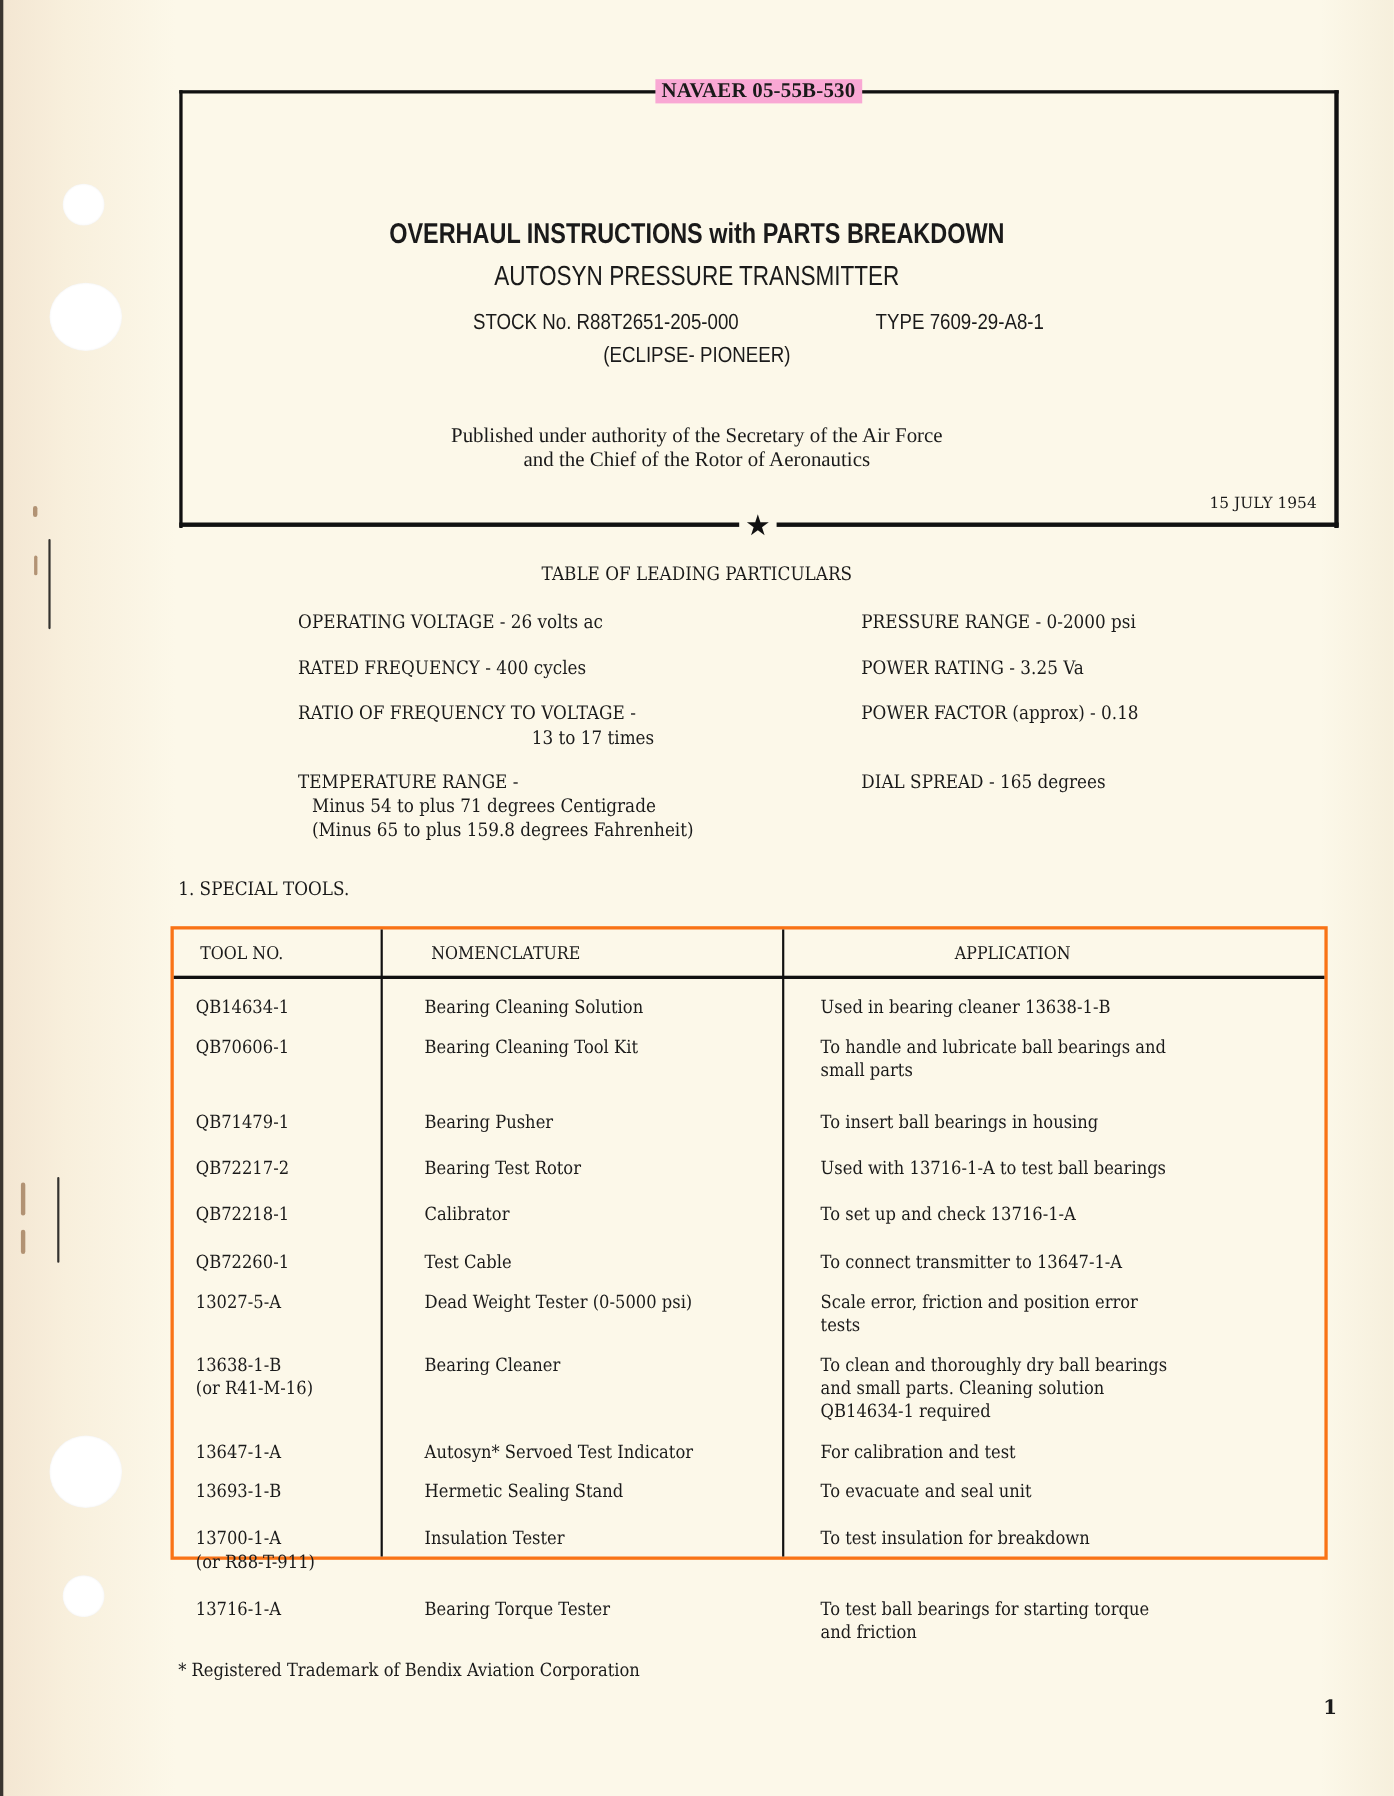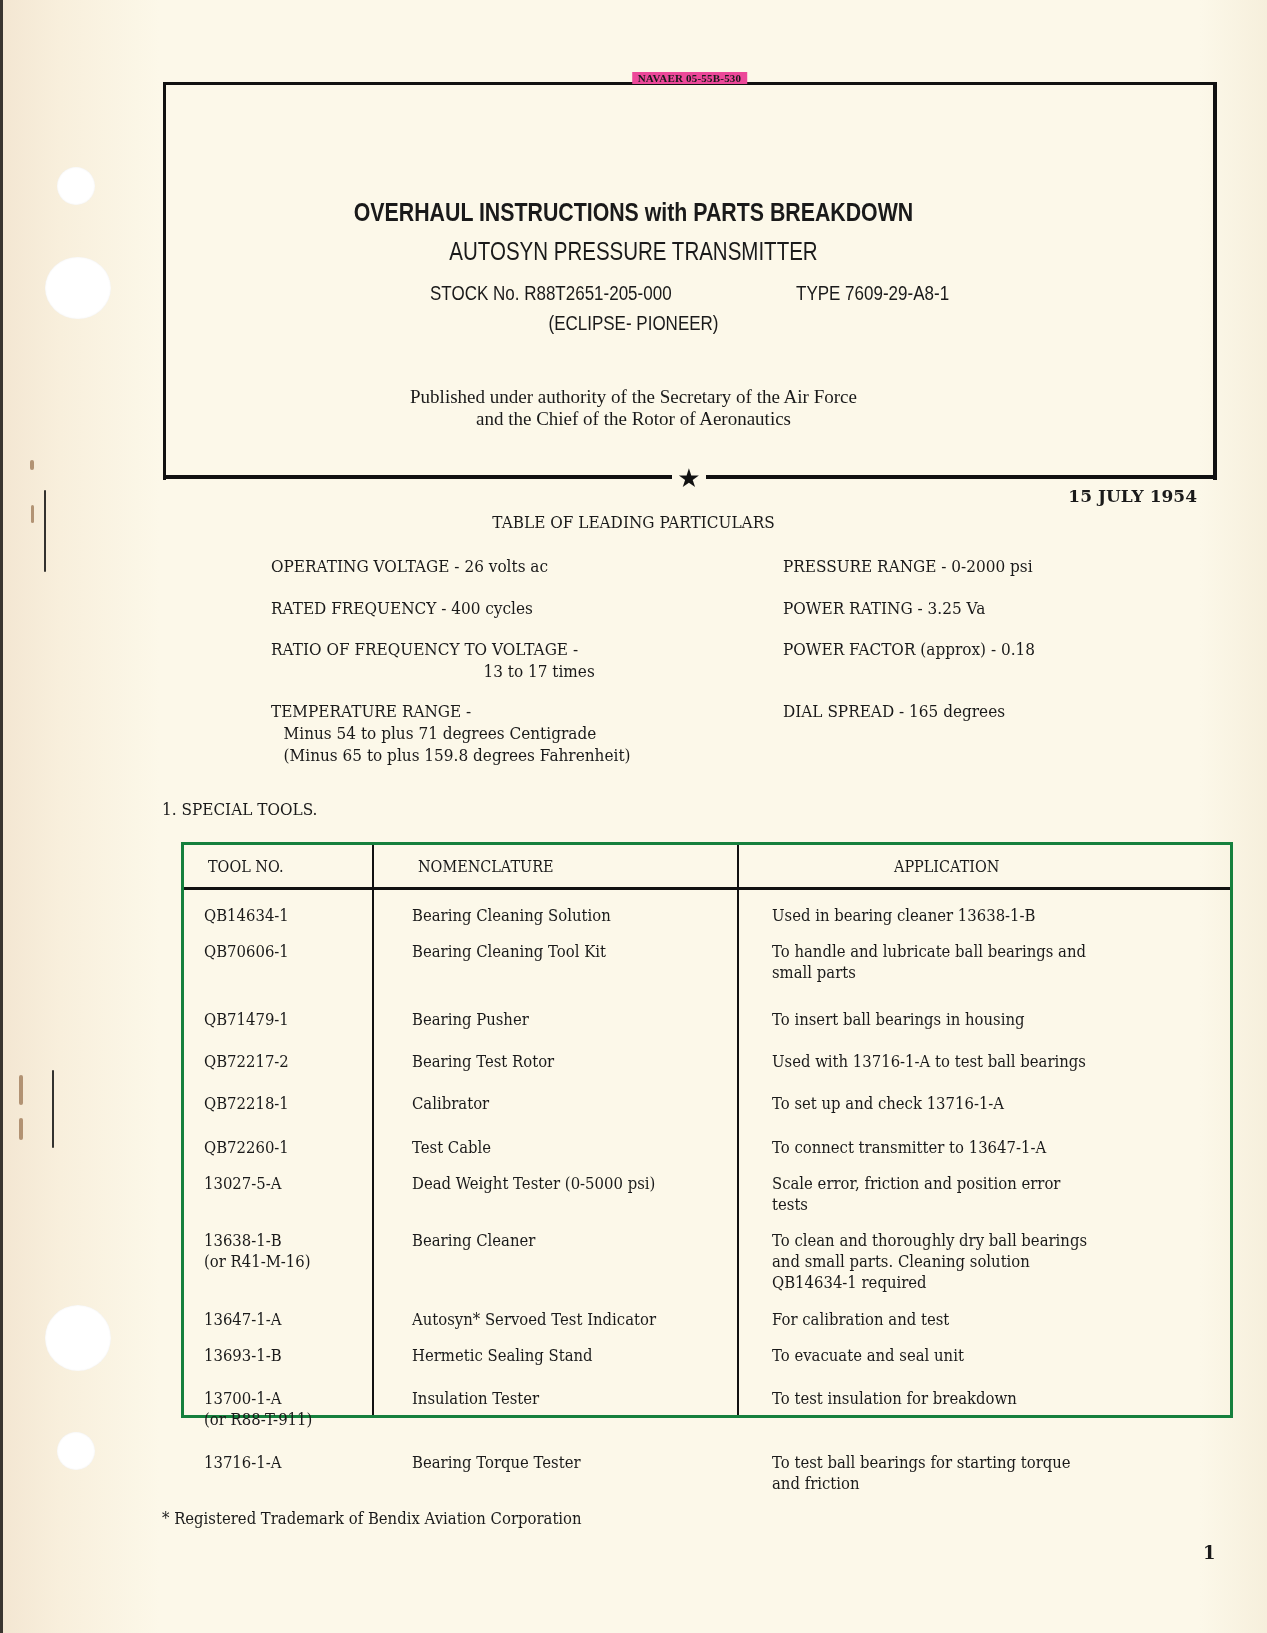--- a/index.html
+++ b/index.html
@@ -19,22 +19,22 @@
   .stain { position: absolute; background: #7a4a22; opacity: .55; border-radius: 2px; }
   .stain.dark { background: #111; opacity: .85; }
 
   
   .header-box {
     position: absolute; left: 163px; top: 82px; width: 1047px; height: 395px;
     border-left: 3px solid #111; border-right: 4px solid #111; border-top: 3px solid #111;
   }
   .doc-number {
     position: absolute; left: 50%; top: -13px; transform: translateX(-50%);
-    background: #ec4899; padding: 0 6px;
-    font-family: "Liberation Serif", serif; font-weight: bold; font-size: 11px;
+    background: #f9a8d4; padding: 0 6px;
+    font-family: "Liberation Serif", serif; font-weight: bold; font-size: 19px;
     letter-spacing: 0.2px; white-space: nowrap;
   }
   .bottom-rule {
     position: absolute; left: 163px; top: 475px; width: 1054px; height: 4px; background: #111;
   }
   .star-wrap {
     position: absolute; left: 672px; top: 465px; width: 34px; height: 26px;
     background: #fcf8e9; display: flex; justify-content: center; align-items: center;
     font-size: 26px; line-height: 1; color: #111;
   }
@@ -46,33 +46,33 @@
   }
   .title-sub {
     position: absolute; left: 0; right: 0; top: 237px; text-align: center;
     font-family: "Liberation Sans", sans-serif; font-size: 25px;
     transform: scaleX(0.82); transform-origin: center;
   }
   .stock-no { position: absolute; left: 430px; top: 282px; font-family: "Liberation Sans", sans-serif; font-size: 20px; transform: scaleX(0.85); transform-origin: left top; white-space: nowrap; }
   .type-no { position: absolute; left: 796px; top: 282px; font-family: "Liberation Sans", sans-serif; font-size: 20px; transform: scaleX(0.85); transform-origin: left top; white-space: nowrap; }
   .manufacturer { position: absolute; left: 0; right: 0; top: 312px; text-align: center; font-family: "Liberation Sans", sans-serif; font-size: 20px; transform: scaleX(0.85); transform-origin: center; }
   .authority { position: absolute; left: 0; right: 0; top: 386px; text-align: center; font-family: "Liberation Serif", serif; font-size: 19px; line-height: 22px; }
-  .pub-date { position: absolute; right: 70px; top: 450px; font-family: "DejaVu Serif", serif; font-weight: bold; font-size: 17px; margin-top: 36px; }
+  .pub-date { position: absolute; right: 70px; top: 450px; font-family: "DejaVu Serif", serif; font-weight: normal; font-size: 14px; }
 
   
   .lp-title { position: absolute; left: 0; right: 0; top: 512px; text-align: center; font-family: "DejaVu Serif", serif; font-size: 17px; transform: scaleX(0.9); transform-origin: center; }
   .lp-item { position: absolute; font-family: "DejaVu Serif", serif; font-size: 17px; line-height: 22px; white-space: nowrap; transform: scaleX(0.9); transform-origin: left top; }
   .lp-item .cont { display: block; }
 
   .section-heading { position: absolute; left: 162px; top: 799px; font-family: "DejaVu Serif", serif; font-size: 17px; transform: scaleX(0.9); transform-origin: left top; }
 
   
   .tools-table {
-    position: absolute; left: 181px; top: 842px; width: 1052px; height: 576px;
-    border: 3px solid #15803d; box-sizing: border-box;
+    position: absolute; left: 155px; top: 842px; width: 1052px; height: 576px;
+    border: 3px solid #f97316; box-sizing: border-box;
   }
   .col-div { position: absolute; top: 0; bottom: 0; width: 2px; background: #111; }
   .head-rule { position: absolute; left: 0; right: 0; top: 42px; height: 3px; background: #111; }
   .th { position: absolute; top: 12px; font-family: "DejaVu Serif", serif; font-size: 16px; transform: scaleX(0.9); white-space: nowrap; }
   .cell { position: absolute; font-family: "DejaVu Serif", serif; font-size: 16.5px; line-height: 21px; white-space: pre-line; transform: scaleX(0.9); transform-origin: left top; }
 
   .footnote { position: absolute; left: 162px; top: 1509px; font-family: "DejaVu Serif", serif; font-size: 16.5px; transform: scaleX(0.9); transform-origin: left top; white-space: nowrap; }
   .page-number { position: absolute; left: 1203px; top: 1542px; font-family: "DejaVu Serif", serif; font-weight: bold; font-size: 18px; }
 </style>
 </head>

